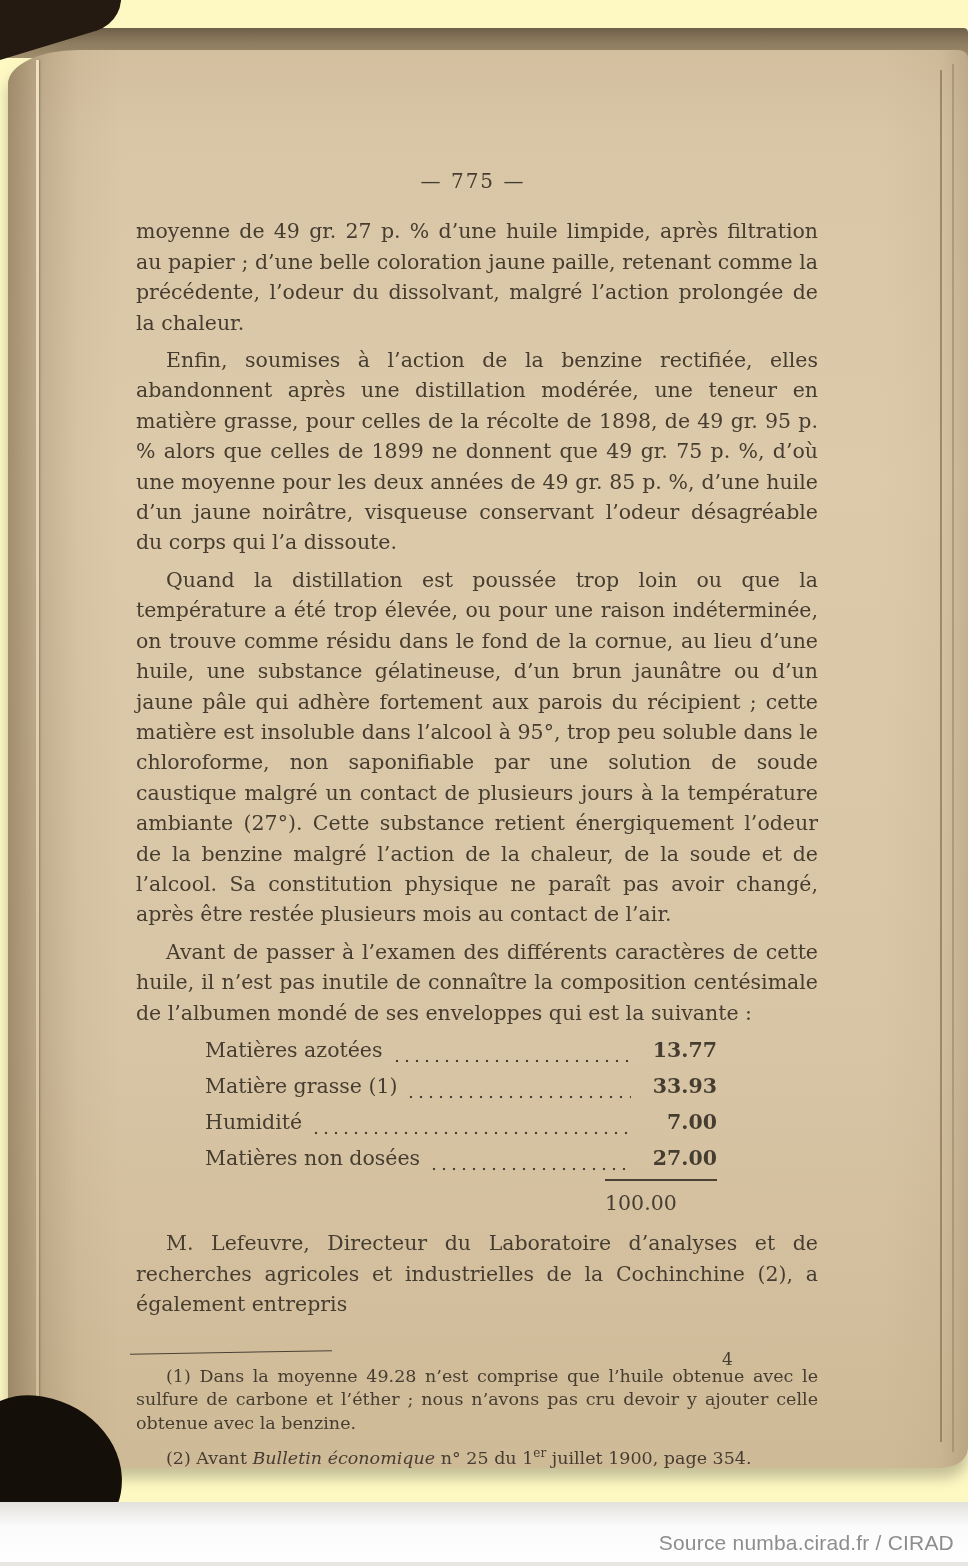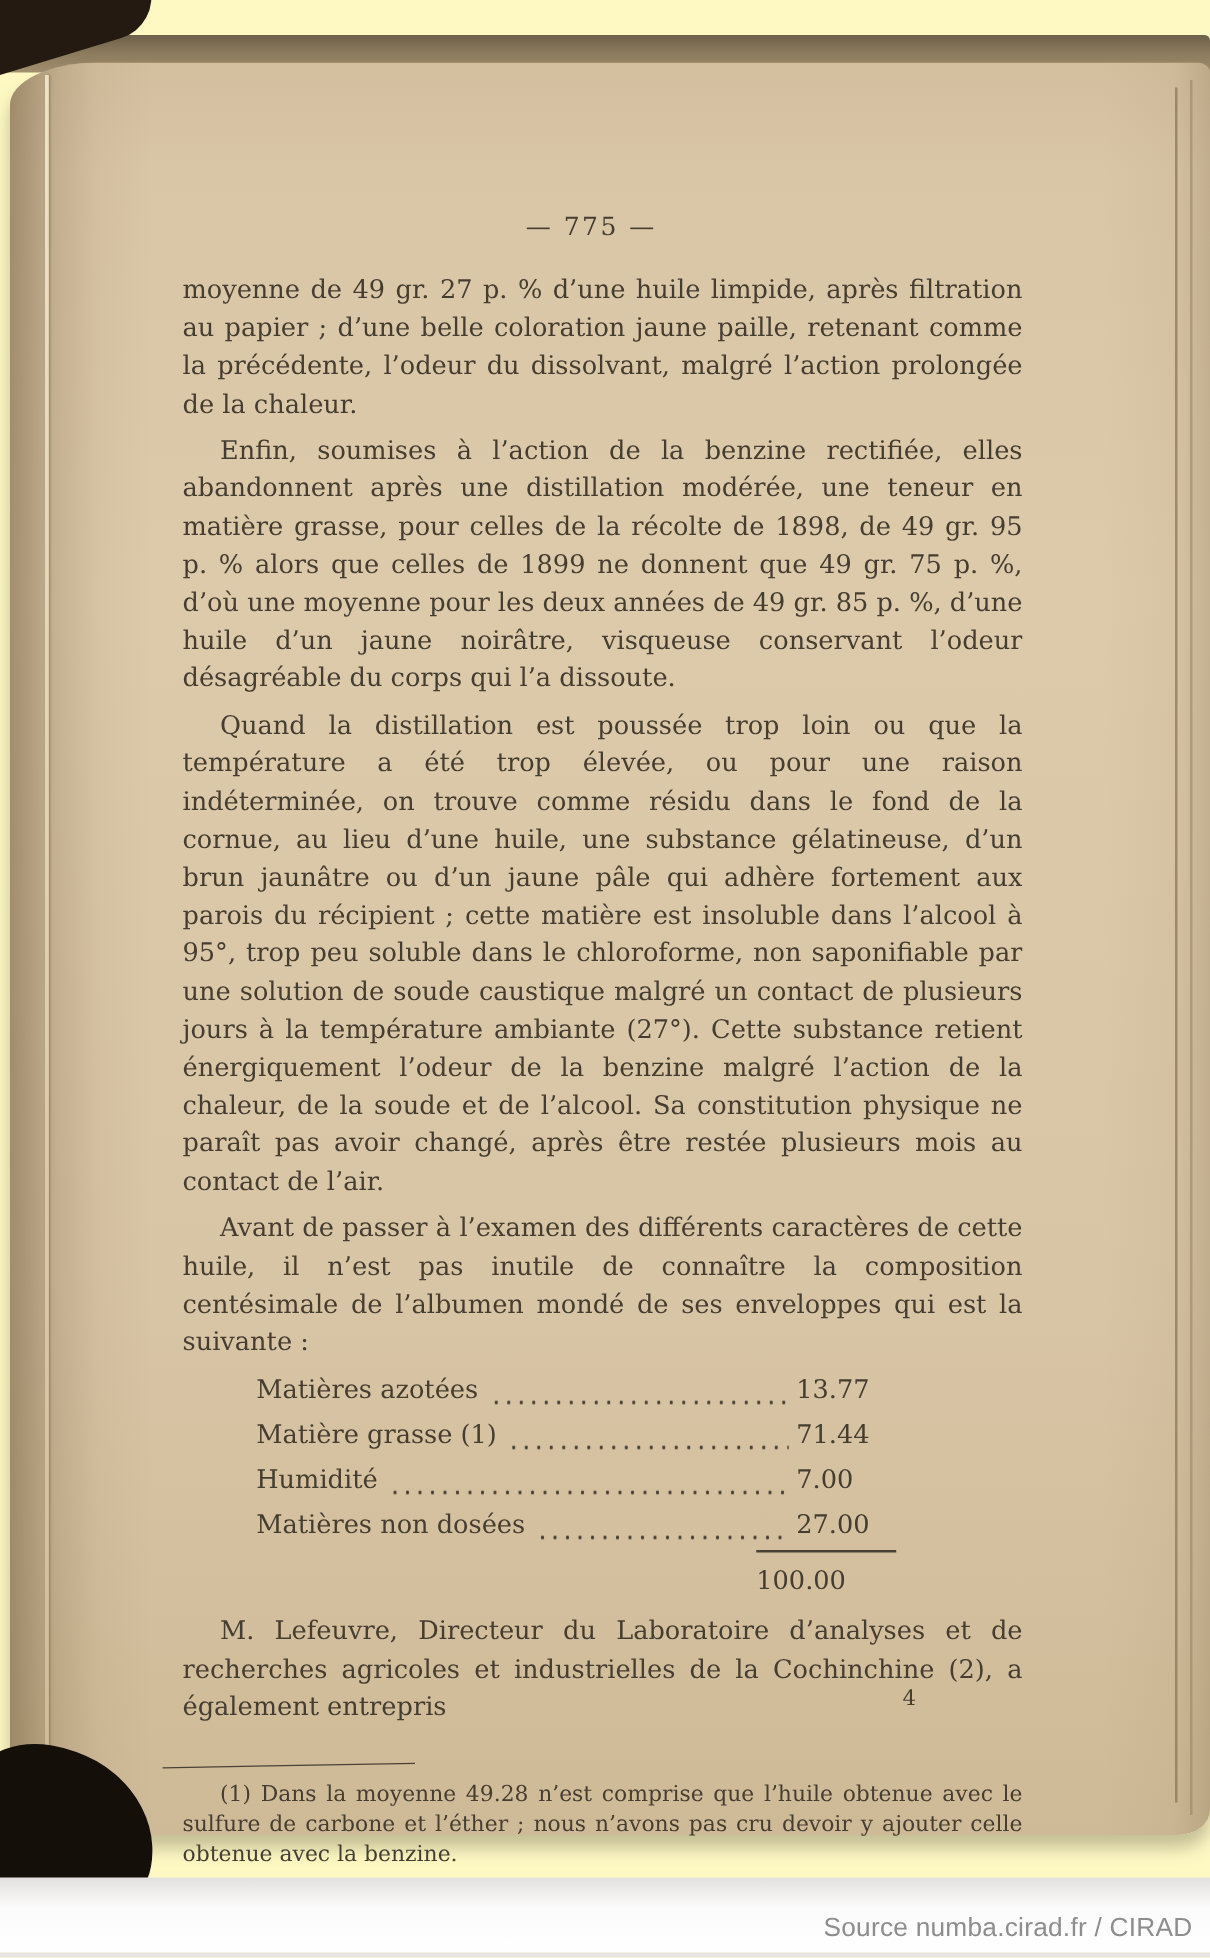--- a/index.html
+++ b/index.html
@@ -63,33 +63,33 @@
   
   .text-col{
     position:absolute;left:128px;top:166px;width:690px;height:1350px;
     overflow:hidden;color:#463d31;font-size:20.5px;line-height:30.4px;
     text-align:justify;
   }
   .folio{
     text-align:center;font-size:20px;letter-spacing:2px;
     margin:0 0 20px 0;text-indent:0;
   }
-  .text-col p{margin:0 0 7px 18px;text-indent:30px;}
+  .text-col p{margin:0 0 7px 8px;text-indent:30px;}
   .text-col p.no-indent{text-indent:0;}
   
   .comp-table{margin:5px 0 10px 77px;width:512px;}
   .comp-row{display:flex;align-items:baseline;height:36px;}
   .row-label{white-space:nowrap;}
   .leader{
     flex:1;height:9px;margin:0 6px 0 9px;align-self:flex-end;
     position:relative;top:-7px;
     background-image:radial-gradient(circle, #4a4136 1.25px, rgba(0,0,0,0) 1.6px);
     background-size:10px 6px;background-position:0 100%;background-repeat:repeat-x;
   }
-  .row-value{width:80px;text-align:left;white-space:nowrap;}
+  .row-value{width:80px;text-align:right;white-space:nowrap;font-weight:bold;}
   .comp-total{
     margin-left:auto;width:108px;border-top:2px solid #4a4136;
     padding:7px 4px 0 0;text-align:left;
   }
   
   .footnote-rule{
     width:202px;border:none;border-top:1.7px solid #4a4136;
     margin:32px 0 12px 2px;transform:rotate(-1deg);
   }
   .footnotes{font-size:17.5px;line-height:23.6px;}
@@ -125,21 +125,21 @@
 
     <div class="comp-table">
       <div class="comp-row">
         <span class="row-label">Matières azotées</span>
         <span class="leader"></span>
         <span class="row-value">13.77</span>
       </div>
       <div class="comp-row">
         <span class="row-label">Matière grasse (1)</span>
         <span class="leader"></span>
-        <span class="row-value">71.44</span>
+        <span class="row-value">33.93</span>
       </div>
       <div class="comp-row">
         <span class="row-label">Humidité</span>
         <span class="leader"></span>
         <span class="row-value">7.00</span>
       </div>
       <div class="comp-row">
         <span class="row-label">Matières non dosées</span>
         <span class="leader"></span>
         <span class="row-value">27.00</span>

